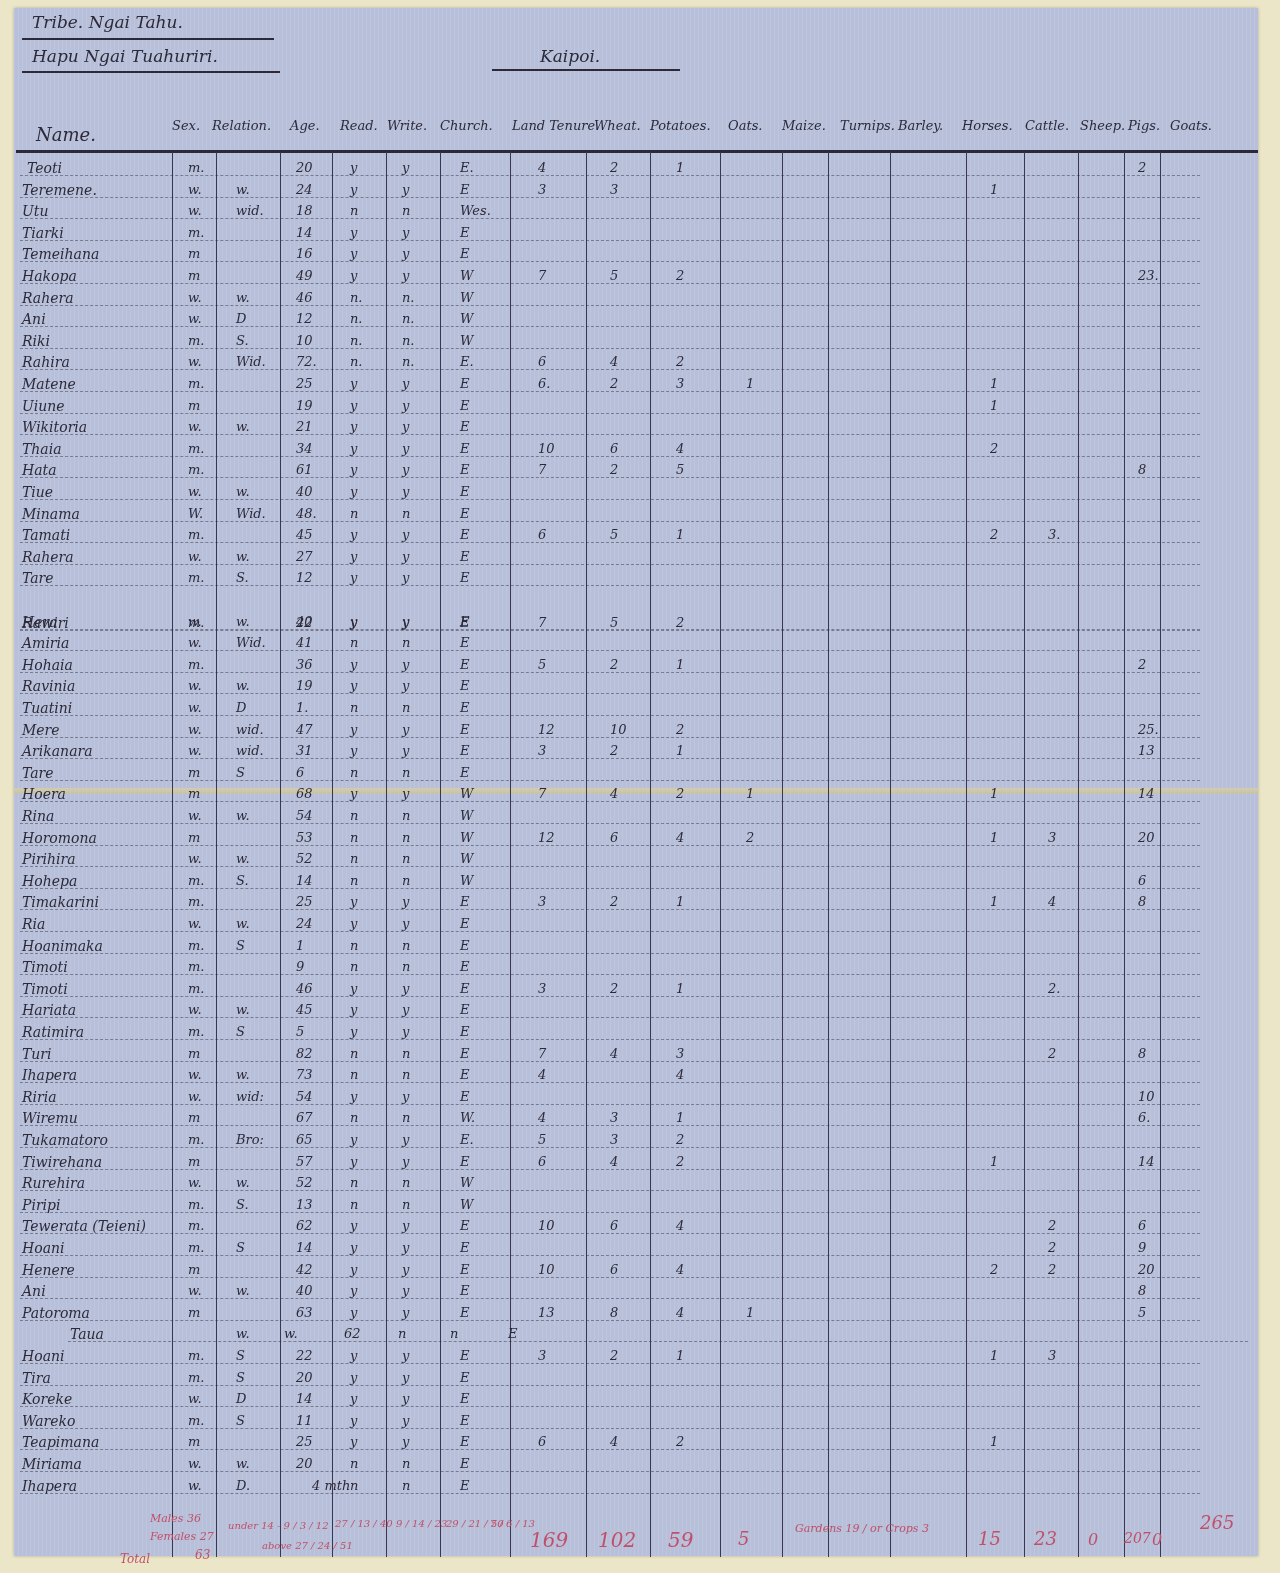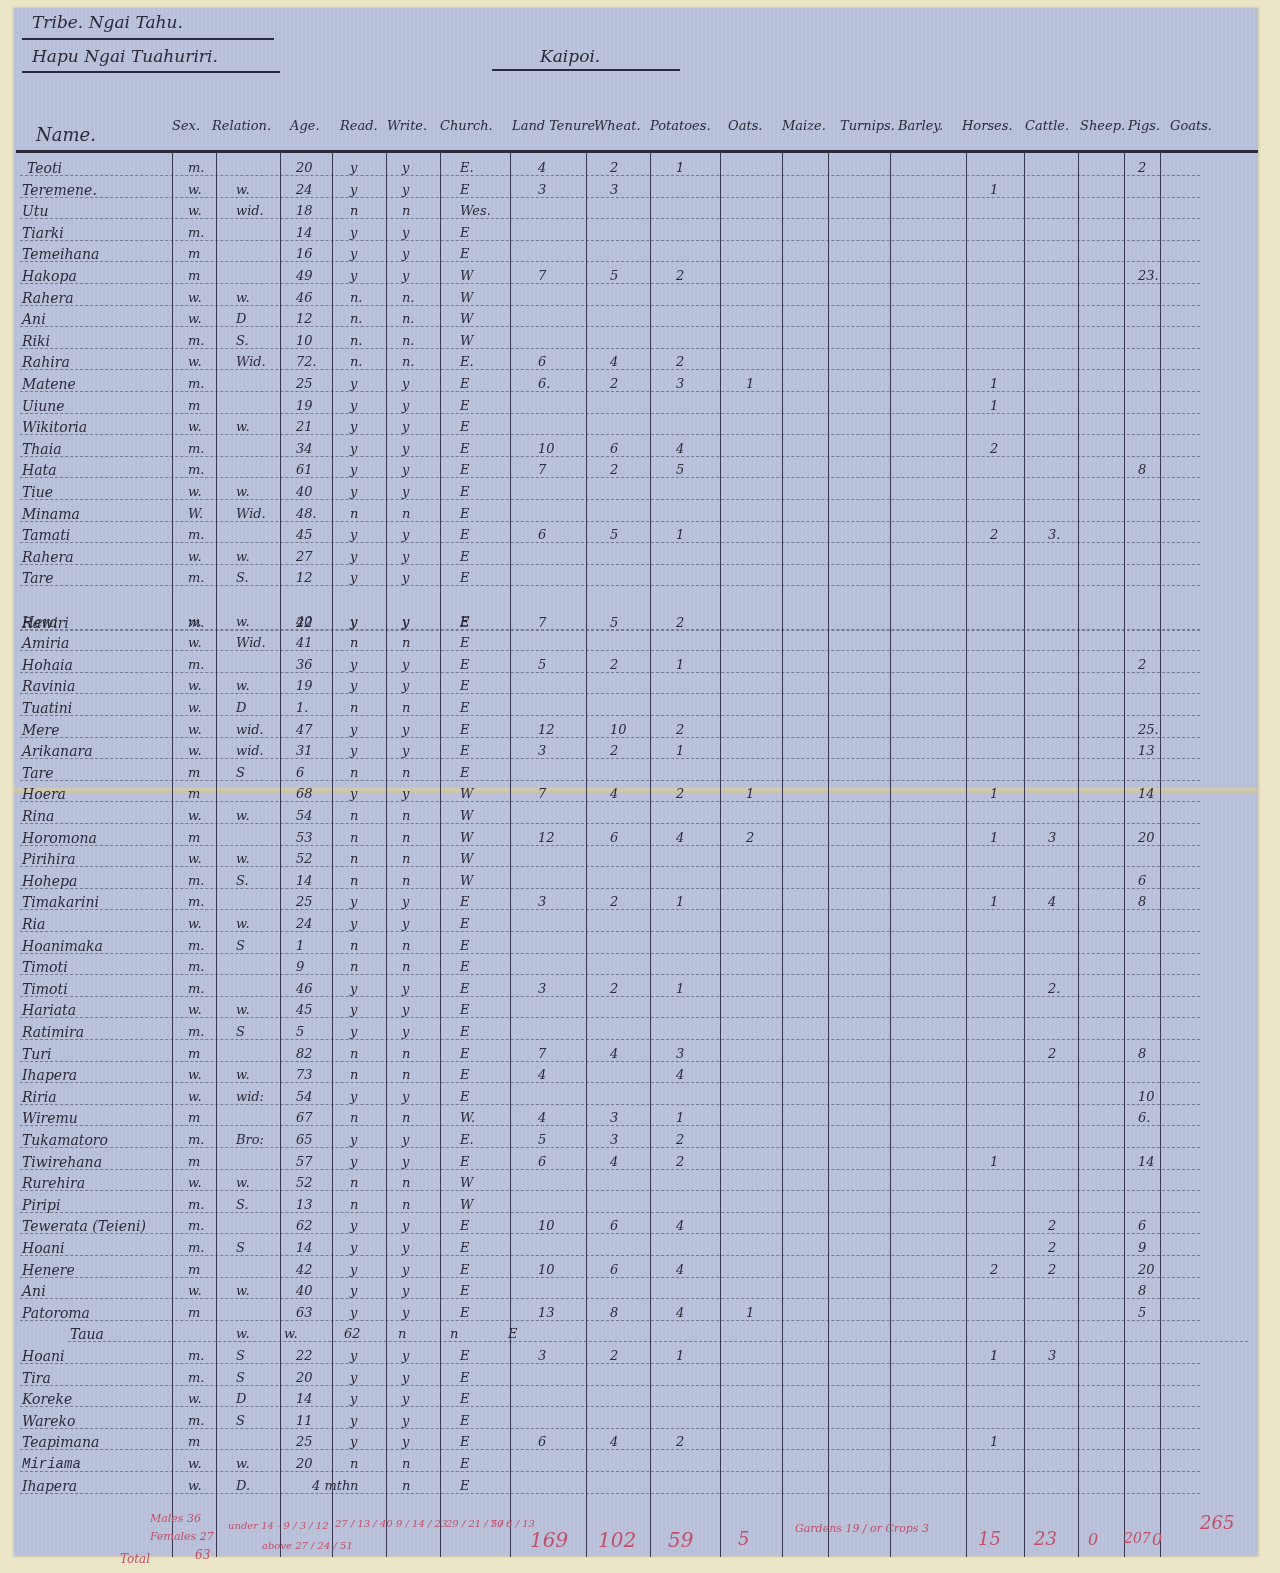--- a/index.html
+++ b/index.html
@@ -1096,21 +1096,21 @@
       <div class="hw cell" style="left: 538px;">6</div>
       <div class="hw cell" style="left: 610px;">4</div>
       <div class="hw cell" style="left: 676px;">2</div>
       <div class="hw cell" style="left: 746px;"></div>
       <div class="hw cell" style="left: 990px;">1</div>
       <div class="hw cell" style="left: 1048px;"></div>
       <div class="hw cell" style="left: 1138px;"></div>
     </div>
     <div class="row" style="top: 1456px;">
       <div class="dots"></div>
-      <div class="hw cell nm" style="left: 22px; font-family: Liberation Mono, monospace;">Miriama</div>
+      <div class="hw cell nm" style="left: 22px;">Miriama</div>
       <div class="hw cell" style="left: 188px;">w.</div>
       <div class="hw cell" style="left: 236px;">w.</div>
       <div class="hw cell" style="left: 296px;">20</div>
       <div class="hw cell" style="left: 350px;">n</div>
       <div class="hw cell" style="left: 402px;">n</div>
       <div class="hw cell" style="left: 460px;">E</div>
       <div class="hw cell" style="left: 538px;"></div>
       <div class="hw cell" style="left: 610px;"></div>
       <div class="hw cell" style="left: 676px;"></div>
       <div class="hw cell" style="left: 746px;"></div>

